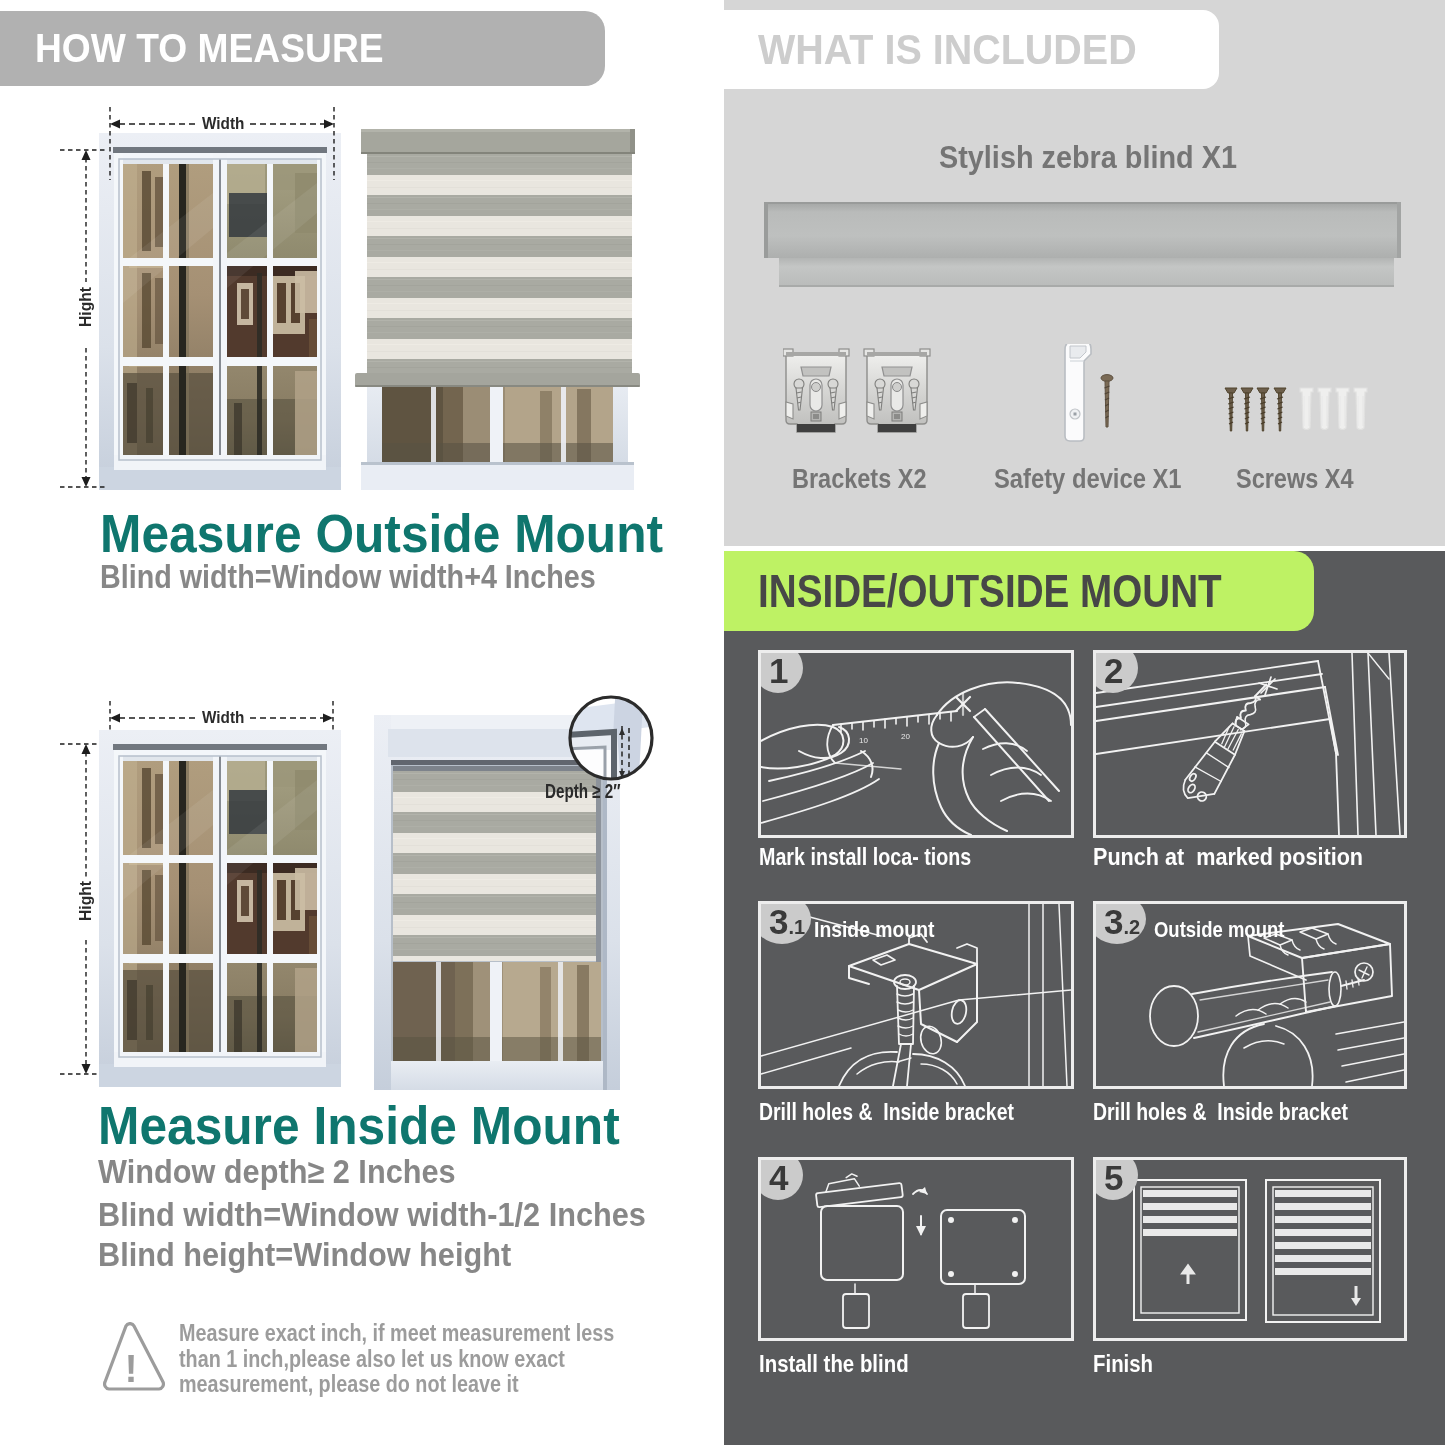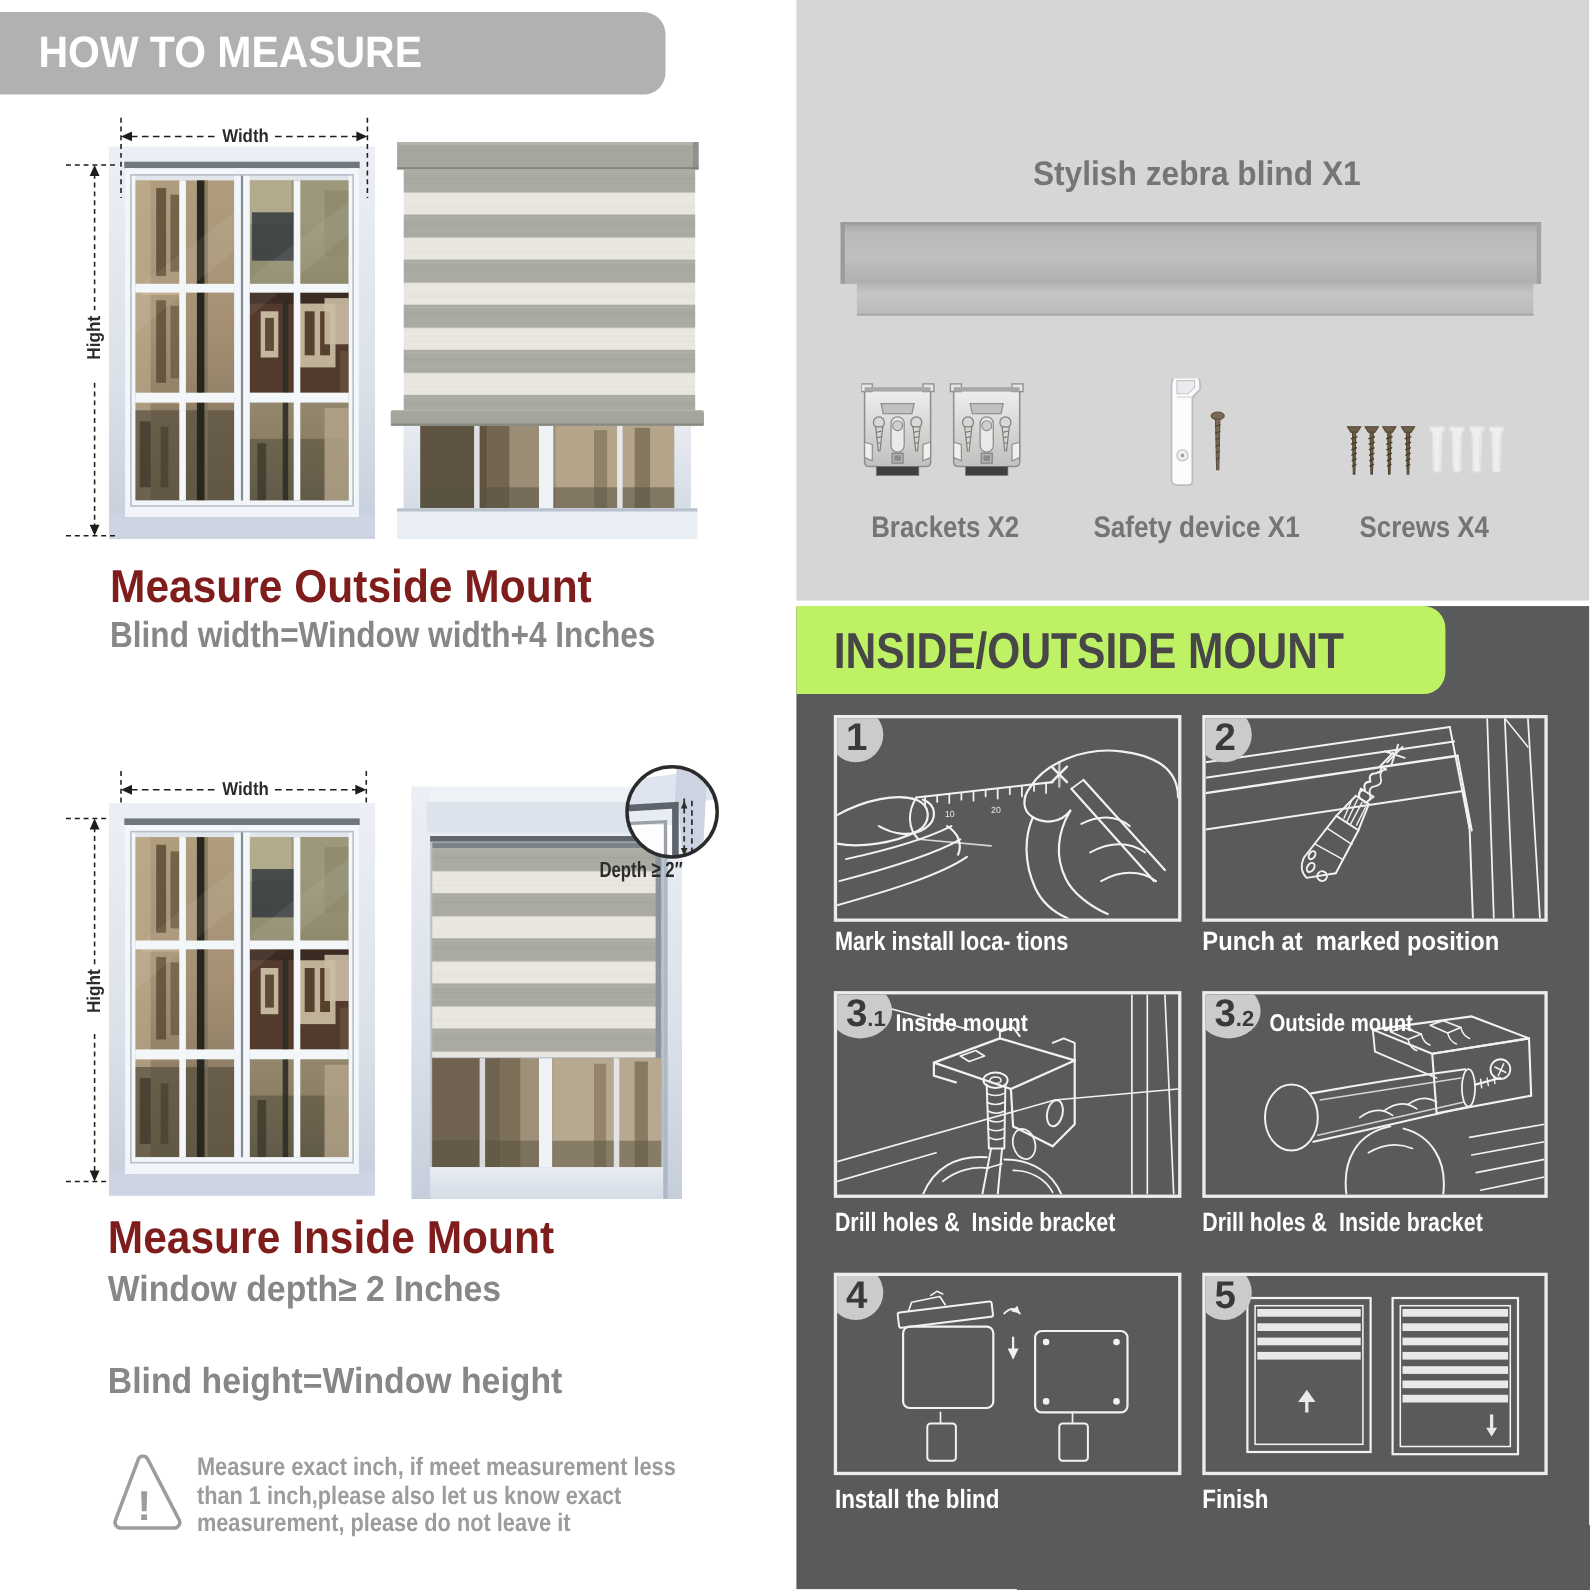--- a/index.html
+++ b/index.html
@@ -2,21 +2,21 @@
 <html><head>
 <meta charset="utf-8">
 <style>
   html,body{margin:0;padding:0;background:#fff;}
   #page{position:relative;width:1445px;height:1445px;background:#fff;overflow:hidden;
         font-family:"Liberation Sans",sans-serif;}
   .abs{position:absolute;}
   .t{display:inline-block;transform:scaleX(var(--sx,.88));transform-origin:0 50%;white-space:nowrap;}
   #hdrL{left:0;top:11px;width:605px;height:75px;background:#b1b1b1;border-radius:0 20px 20px 0;
         color:#fff;font-size:40px;font-weight:bold;line-height:75px;padding-left:35px;box-sizing:border-box;}
-  .title{color:#7f1d1d;font-size:42px;font-weight:bold;line-height:48px;}
+  .title{color:#0f766e;font-size:54px;font-weight:bold;line-height:48px;}
   .sub{color:#878787;font-size:33px;font-weight:bold;line-height:40px;}
   #grayPanel{left:724px;top:0;width:721px;height:546px;background:#d6d6d6;}
   #hdrR1{left:724px;top:10px;width:495px;height:79px;background:#fff;border-radius:0 16px 16px 0;
          color:#cdcdcd;font-size:42px;font-weight:bold;line-height:79px;padding-left:34px;box-sizing:border-box;}
   .lblR{color:#757575;font-size:27px;font-weight:bold;}
   #darkPanel{left:724px;top:551px;width:721px;height:894px;background:#595a5c;}
   #hdrR2{left:724px;top:551px;width:590px;height:80px;background:#bef264;border-radius:0 20px 20px 0;
          color:#474747;font-size:46px;font-weight:bold;line-height:80px;padding-left:34px;box-sizing:border-box;}
   .panel{position:absolute;width:316px;height:188px;border:3px solid #ededed;box-sizing:border-box;overflow:hidden;}
   .cap{position:absolute;color:#fff;font-size:24px;font-weight:bold;line-height:26px;text-decoration:underline;}
@@ -260,33 +260,35 @@
       </g>
       <path d="M57,36 l-3,7 h6 z" fill="#2e2e2e"></path>
       <path d="M57,86 l-3,-7 h6 z" fill="#2e2e2e"></path>
     </g>
     <circle cx="46" cy="46" r="41" fill="none" stroke="#2b2b2b" stroke-width="3.2"></circle>
   </svg>
   <div class="abs wlbl" style="left:545px;top:780px;font-size:20px;"><span class="t" style="--sx:.76">Depth ≥ 2″</span></div>
 
   <div class="abs title" style="left:98px;top:1101px;"><span class="t" style="--sx:.92">Measure Inside Mount</span></div>
   <div class="abs sub" style="left:98px;top:1152px;"><span class="t" style="--sx:.93">Window depth≥ 2 Inches</span></div>
+  <div class="abs sub" style="left:98px;top:1195px;"><span class="t" style="--sx:.93">Blind width=Window width-1/2 Inches</span></div>
   <div class="abs sub" style="left:98px;top:1235px;"><span class="t" style="--sx:.93">Blind height=Window height</span></div>
 
   <svg class="abs" style="left:100px;top:1322px;" width="72" height="74">
     <path d="M33,6 L62,62 a5,5 0 0 1 -4,7 L8,69 a5,5 0 0 1 -4,-7 L25,6 a4.5,4.5 0 0 1 8,0 Z" fill="none" stroke="#9c9c9c" stroke-width="3.2" transform="translate(1,-2)"></path>
     <text x="31" y="60" font-size="38" font-weight="bold" fill="#9c9c9c" text-anchor="middle" font-family="Liberation Sans">!</text>
   </svg>
   <div class="abs" style="left:179px;top:1321px;color:#9c9c9c;font-size:23px;font-weight:bold;line-height:25.5px;">
     <span class="t" style="--sx:.86">Measure exact inch, if meet measurement less</span><br>
     <span class="t" style="--sx:.86">than 1 inch,please also let us know exact</span><br>
     <span class="t" style="--sx:.86">measurement, please do not leave it</span>
   </div>
 
   <div id="grayPanel" class="abs"></div>
+  <div id="hdrR1" class="abs"><span class="t" style="--sx:.94">WHAT IS INCLUDED</span></div>
   <div class="abs lblR" style="left:939px;top:140px;font-size:31px;"><span class="t" style="--sx:.93">Stylish zebra blind X1</span></div>
 
   <svg class="abs" style="left:764px;top:200px;" width="638" height="90">
     <defs>
       <linearGradient id="rail1" x1="0" y1="0" x2="0" y2="1">
         <stop offset="0" stop-color="#a3a5a4"></stop>
           <stop offset=".18" stop-color="#b9bbba"></stop>
         <stop offset=".6" stop-color="#bec0bf"></stop>
           <stop offset="1" stop-color="#adafae"></stop>
       </linearGradient>

